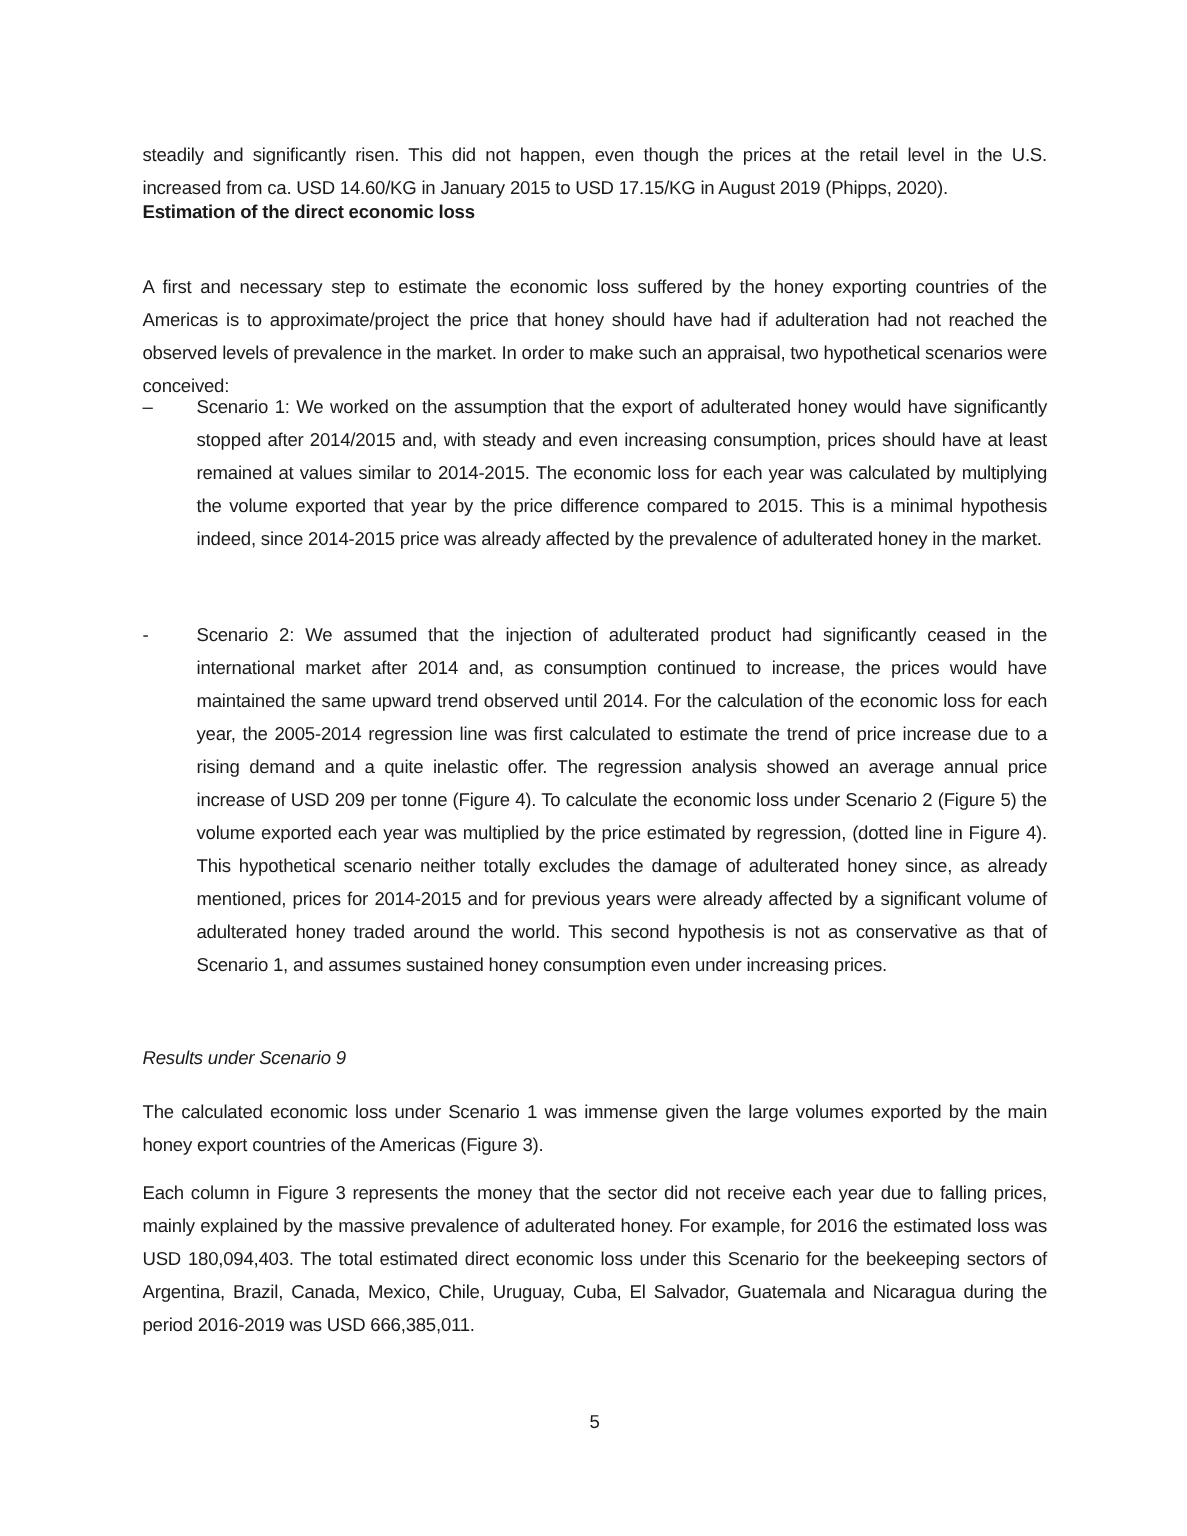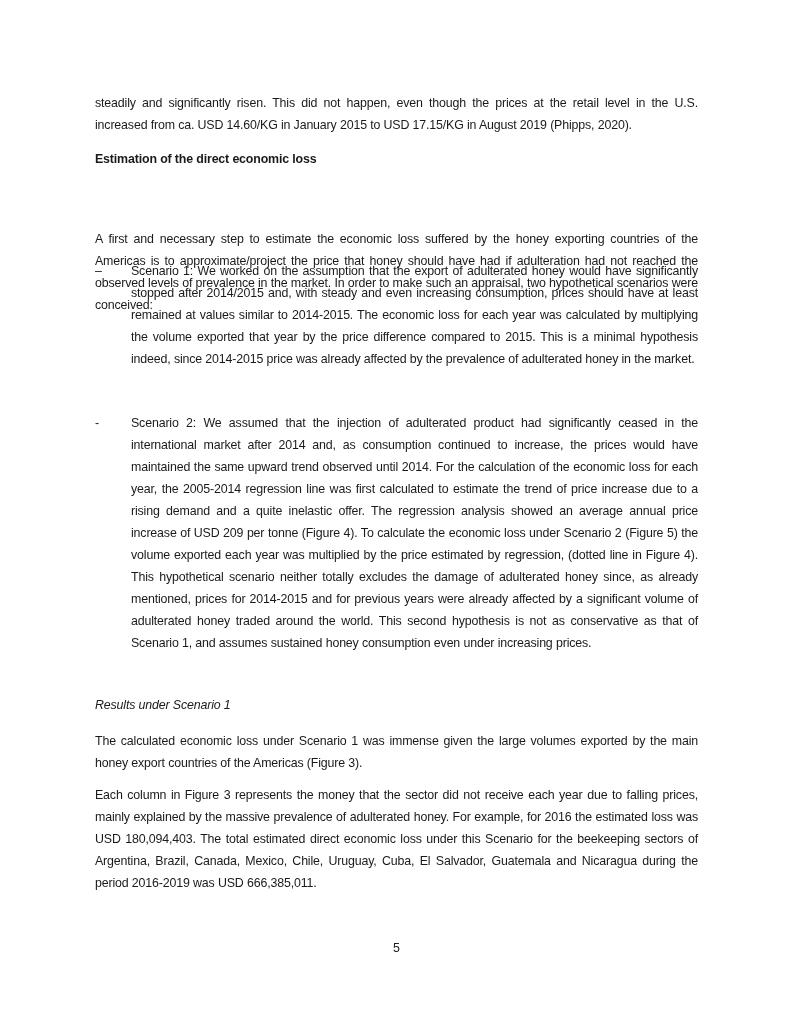--- a/index.html
+++ b/index.html
@@ -20,34 +20,34 @@
     .bullet .mark { position: absolute; left: 0; top: 0; width: 20px; }
     .bullet .body { margin-left: 36px; text-align: justify; }
     .pagenum { position: absolute; left: 0; width: 603px; top: 941px; text-align: center; font-size: 12.4px; }
   </style>
 </head>
 <body>
 
 <div class="page">
   <div class="p" style="top:92px;">steadily and significantly risen.  This did not happen, even though the prices at the retail level in the U.S. increased from ca. USD 14.60/KG in January 2015 to USD 17.15/KG in August 2019 (Phipps, 2020).</div>
 
-  <div class="p h" style="top:148px;">Estimation of the direct economic loss</div>
+  <div class="p h" style="top:130px;">Estimation of the direct economic loss</div>
 
-  <div class="p" style="top:180px;margin-top:48px;">A first and necessary step to estimate the economic loss suffered by the honey exporting countries of the Americas is to approximate/project the price that honey should have had if adulteration had not reached the observed levels of prevalence in the market. In order to make such an appraisal, two hypothetical scenarios were conceived:</div>
+  <div class="p" style="top:180px;">A first and necessary step to estimate the economic loss suffered by the honey exporting countries of the Americas is to approximate/project the price that honey should have had if adulteration had not reached the observed levels of prevalence in the market. In order to make such an appraisal, two hypothetical scenarios were conceived:</div>
 
   <div class="bullet" style="top:260px;">
     <span class="mark">–</span>
     <div class="body">Scenario 1: We worked on the assumption that the export of adulterated honey would have significantly stopped after 2014/2015 and, with steady and even increasing consumption, prices should have at least remained at values similar to 2014-2015. The economic loss for each year was calculated by multiplying the volume exported that year by the price difference compared to 2015. This is a minimal hypothesis indeed, since 2014-2015 price was already affected by the prevalence of adulterated honey in the market.</div>
   </div>
 
   <div class="bullet" style="top:412px;">
     <span class="mark">-</span>
     <div class="body">Scenario 2: We assumed that the injection of adulterated product had significantly ceased in the international market after 2014 and, as consumption continued to increase, the prices would have maintained the same upward trend observed until 2014. For the calculation of the economic loss for each year, the 2005-2014 regression line was first calculated to estimate the trend of price increase due to a rising demand and a quite inelastic offer. The regression analysis showed an average annual price increase of USD 209 per tonne (Figure 4). To calculate the economic loss under Scenario 2 (Figure 5) the volume exported each year was multiplied by the price estimated by regression, (dotted line in Figure 4).  This hypothetical scenario neither totally excludes the damage of adulterated honey since, as already mentioned, prices for 2014-2015 and for previous years were already affected by a significant volume of adulterated honey traded around the world. This second hypothesis is not as conservative as that of Scenario 1, and assumes sustained honey consumption even under increasing prices.</div>
   </div>
 
-  <div class="p i" style="top:694px;">Results under Scenario 1</div>
+  <div class="p i" style="top:694px;">Results under Scenario 9</div>
 
   <div class="p" style="top:730px;">The calculated economic loss under Scenario 1 was immense given the large volumes exported by the main honey export countries of the Americas (Figure 3).</div>
 
   <div class="p" style="top:784px;">Each column in Figure 3 represents the money that the sector did not receive each year due to falling prices, mainly explained by the massive prevalence of adulterated honey. For example, for 2016 the estimated loss was USD 180,094,403. The total estimated direct economic loss under this Scenario for the beekeeping sectors of Argentina, Brazil, Canada, Mexico, Chile, Uruguay, Cuba, El Salvador, Guatemala and Nicaragua during the period 2016-2019 was USD 666,385,011.</div>
 
   <div class="pagenum">5</div>
 </div>
 
 </body></html>

